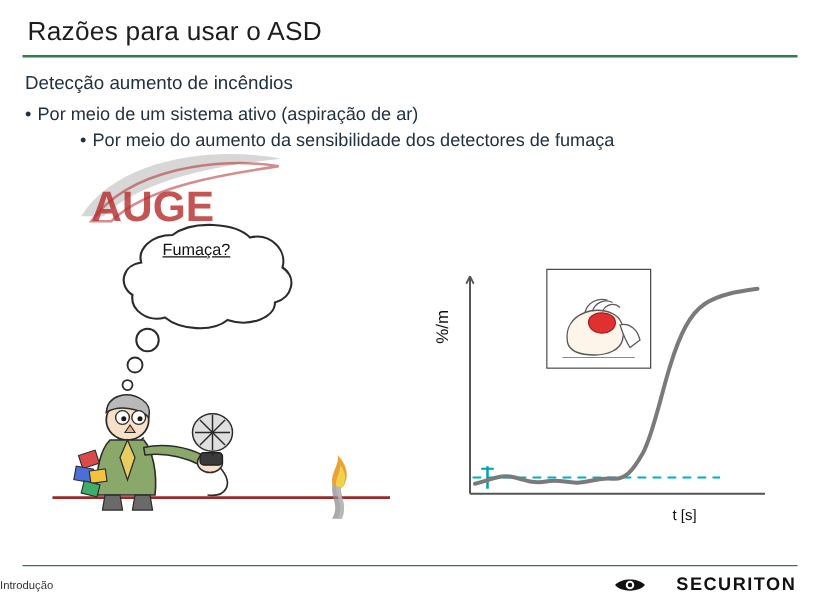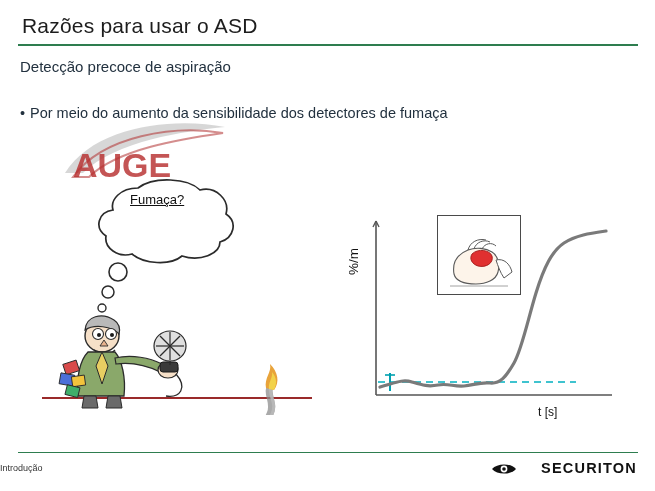--- a/index.html
+++ b/index.html
@@ -55,21 +55,21 @@
     left: 20px;
     font-size: 14.5px;
     color: #22313f;
     white-space: nowrap;
   }
   .bullet .dot {
     display: inline-block;
     width: 10px;
   }
   .b1 { top: 84px; }
-  .b2 { top: 105px; }
+  .b2 { top: 105px; margin-left: 44px; }
 
   
   .watermark {
     position: absolute;
     left: 55px;
     top: 115px;
     width: 180px;
     height: 70px;
     pointer-events: none;
   }
@@ -146,40 +146,43 @@
     width: 655px;
     text-align: left;
     font-size: 9px;
     color: #333;
   }
   .brand {
     position: absolute;
     right: 18px;
     top: 460px;
     display: flex;
-    align-items: flex-end;
+    align-items: center;
     gap: 24px;
   }
   .brand-name {
     font-size: 14.5px;
     font-weight: bold;
     letter-spacing: 1.2px;
     color: #111;
   }
 </style>
 </head>
 <body>
 
 <div class="slide">
 
   <div class="title">Razões para usar o ASD</div>
   <div class="title-rule"></div>
 
-  <div class="subtitle">Detecção precoce de aspiração</div>
-
+  <div class="subtitle">Detecção aumento de incêndios</div>
+
+  <div class="bullet b1">
+    <span class="dot">•</span><span>Por meio de um sistema ativo (aspiração de ar)</span>
+  </div>
   <div class="bullet b2">
     <span class="dot">•</span><span>Por meio do aumento da sensibilidade dos detectores de fumaça</span>
   </div>
 
   <svg class="watermark" viewBox="0 0 180 70">
     <path d="M10 58 C 40 10, 120 2, 170 12 C 130 16, 60 26, 28 58 Z" fill="#c9c9c9" opacity="0.75"></path>
     <path d="M18 62 C 48 20, 120 10, 168 18 C 126 24, 62 34, 34 62 Z" fill="none" stroke="#b03030" stroke-width="2" opacity="0.55"></path>
     <text x="18" y="62" font-family="Liberation Sans, sans-serif" font-size="34" font-weight="bold" fill="#b83030" opacity="0.82">AUGE</text>
   </svg>
 

